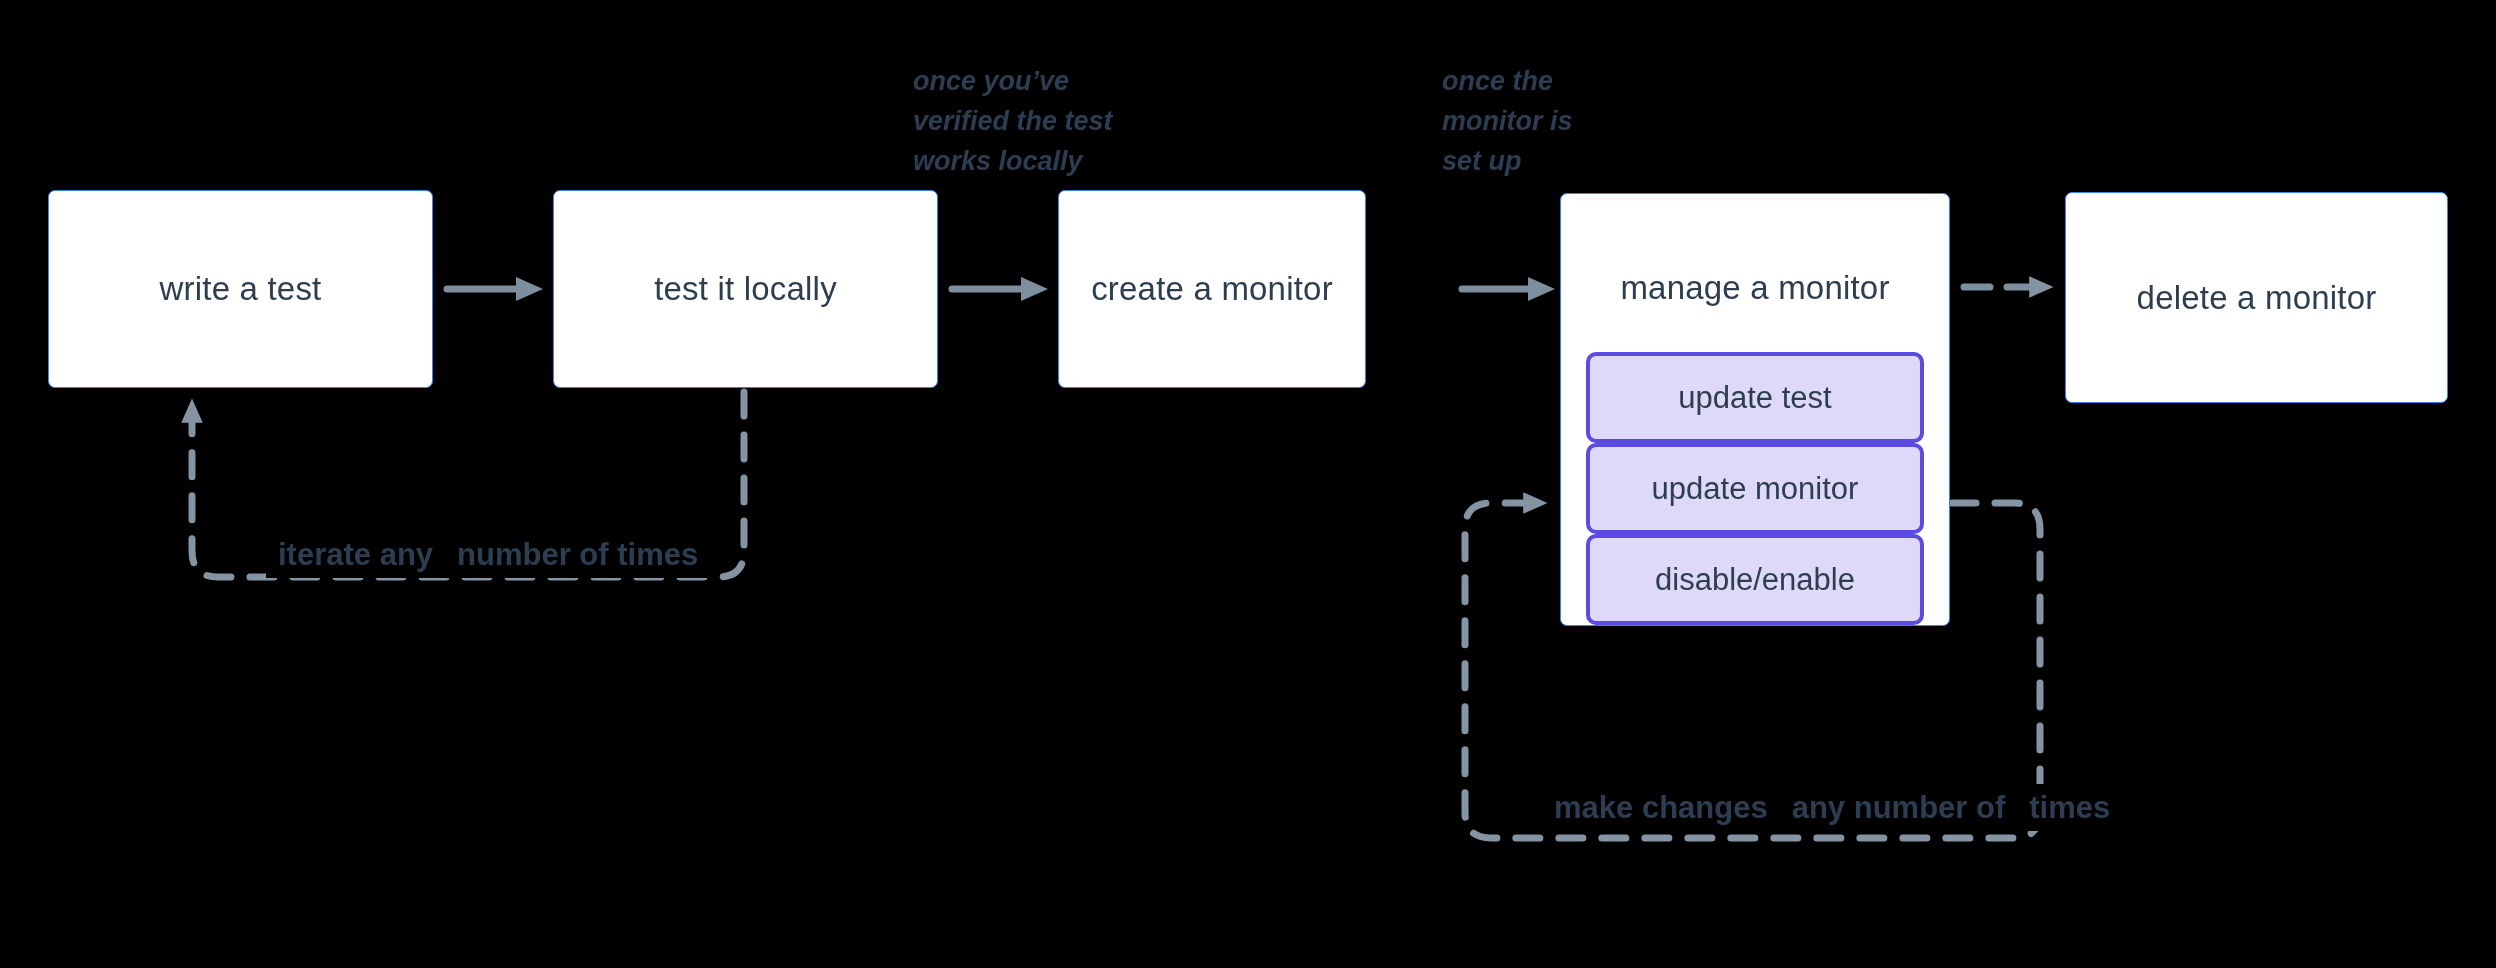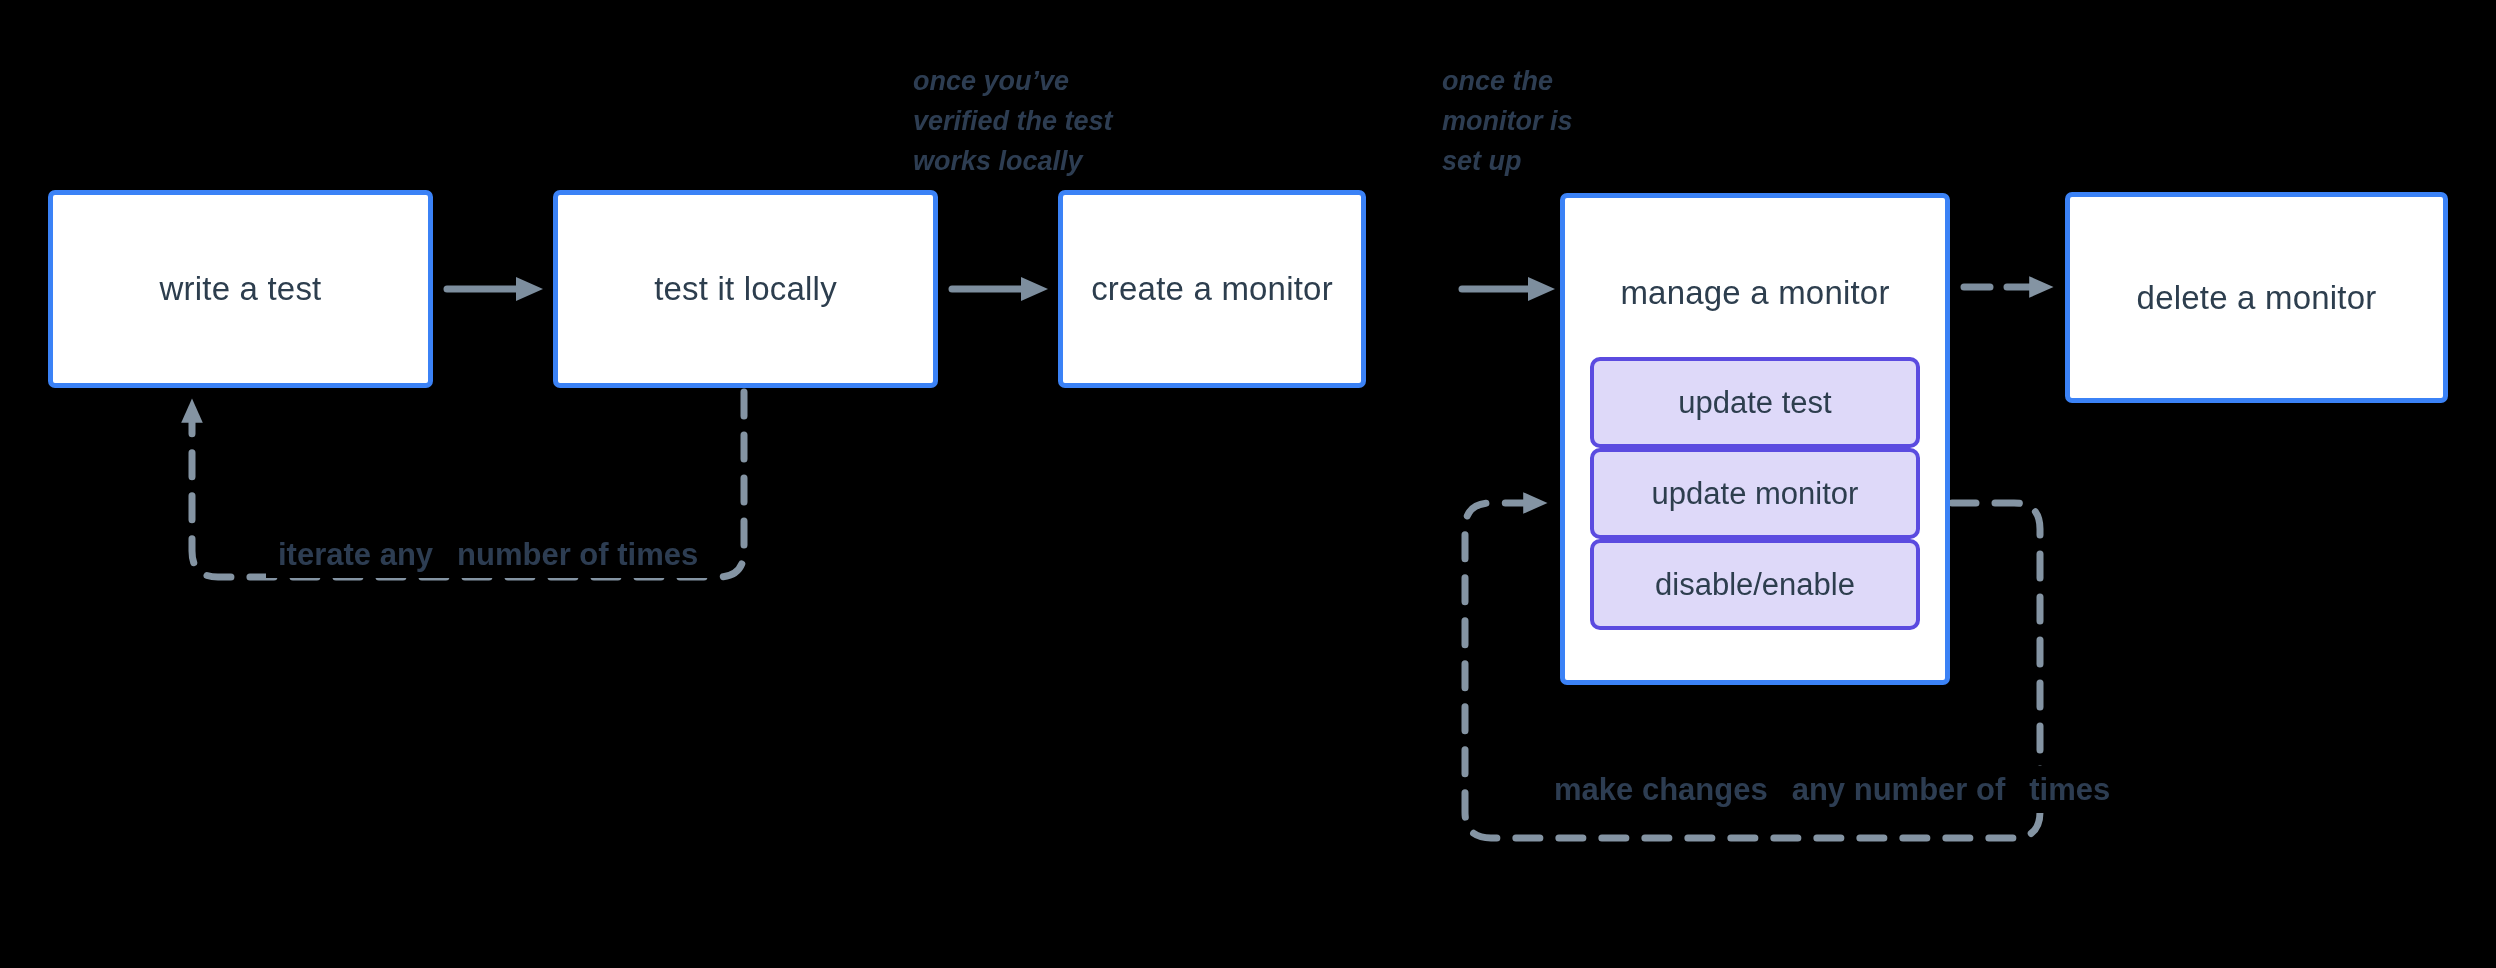--- a/index.html
+++ b/index.html
@@ -8,21 +8,21 @@
     width:2496px;height:968px;
     background:#000000;
     font-family:"Liberation Sans","DejaVu Sans",sans-serif;
     overflow:hidden;
   }
   .layer{position:absolute;left:0;top:0;width:100%;height:100%;}
   
   .node{
     position:absolute;
     background:#ffffff;
-    border:5px solid #3b82f6;
+    border:1px solid #3b82f6;
     border-radius:7px;
     box-sizing:border-box;
     display:flex;align-items:center;justify-content:center;
   }
   .node-label{
     color:#2d3e4e;
     font-size:33px;
     font-weight:500;
     letter-spacing:.2px;
     white-space:nowrap;
@@ -115,39 +115,39 @@
   </div>
 
   <div class="node" style="left:553px;top:190px;width:385px;height:198px;">
     <span class="node-label">test it locally</span>
   </div>
 
   <div class="node" style="left:1058px;top:190px;width:308px;height:198px;">
     <span class="node-label">create a monitor</span>
   </div>
 
-  <div class="node node-tall" style="left:1560px;top:193px;width:390px;height:492px;">
+  <div class="node node-tall" style="left:1560px;top:193px;width:390px;height:433px;">
     <div class="tall-title">
       <span class="node-label">manage a monitor</span>
     </div>
     <div class="actions">
       <div class="action-btn">update test</div>
       <div class="action-btn">update monitor</div>
       <div class="action-btn">disable/enable</div>
     </div>
   </div>
 
   <div class="node" style="left:2065px;top:192px;width:383px;height:211px;">
     <span class="node-label">delete a monitor</span>
   </div>
 
   <div class="loop-label iterate" style="left:266px;top:532px;width:400px;">
     <span>iterate any</span>
     <span>number of times</span>
   </div>
 
-  <div class="loop-label make-changes" style="left:1542px;top:766px;width:420px;">
+  <div class="loop-label make-changes" style="left:1542px;top:784px;width:420px;">
     <span>make changes</span>
     <span>any number of</span>
     <span>times</span>
   </div>
 
 </div>
 
 </body></html>

